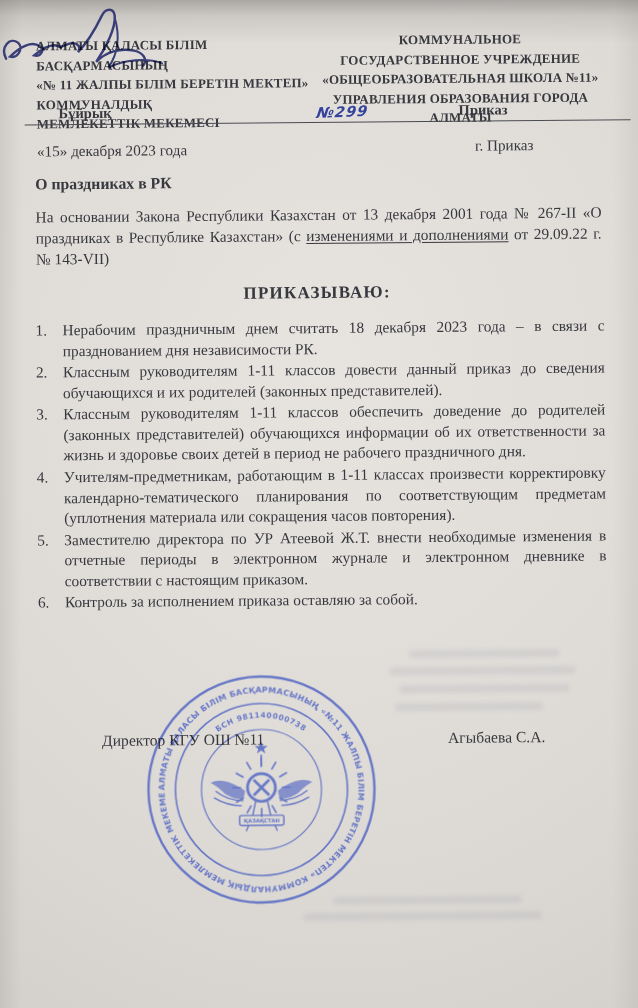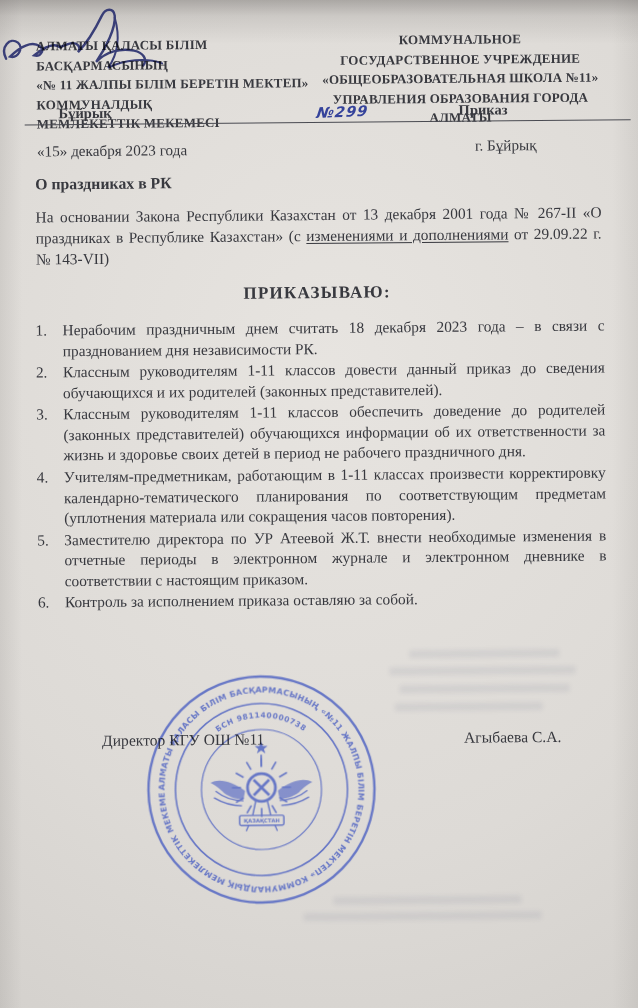--- a/index.html
+++ b/index.html
@@ -46,21 +46,21 @@
   .resolution{left:0;right:0;top:283px;text-align:center;font-weight:bold;
               font-size:17px;letter-spacing:1.2px;}
   
   .order-list{left:64px;top:318px;width:542px;}
   .order-list ol{list-style:none;margin:0;padding:0;}
   .order-list li{position:relative;font-size:15.4px;line-height:1.335;text-align:justify;margin:0 0 1px 0;}
   .order-list .num{position:absolute;left:-27px;top:0;}
   
   .sig-row{left:38px;top:730px;width:570px;font-size:15.6px;}
   .sig-pos{position:absolute;left:62px;top:0;}
-  .sig-name{position:absolute;left:424px;top:0;}
+  .sig-name{position:absolute;left:408px;top:0;}
   
   .stamp{left:138px;top:668px;width:242px;height:242px;mix-blend-mode:multiply;
          opacity:.9;filter:blur(.4px);}
   .stamp-line{stroke:var(--stamp-ink,#5a6cc4);fill:none;}
   .stamp-fill{fill:var(--stamp-ink,#5a6cc4);stroke:none;}
   .stamp-text{fill:var(--stamp-ink,#5a6cc4);font-family:"DejaVu Sans",sans-serif;font-weight:bold;}
   .autograph{left:270px;top:686px;width:175px;height:90px;mix-blend-mode:multiply;opacity:.92;}
   .autograph path{stroke:var(--pen-ink,#2c3270);fill:none;stroke-linecap:round;}
   
   .ghost{position:absolute;background:#7d8197;opacity:.13;filter:blur(2px);border-radius:2px;}
@@ -84,21 +84,21 @@
     
     <div class="blk order-row">
       <span class="w w-kk">Бұйрық</span>
       <span class="w w-num">№299</span>
       <span class="w w-ru">Приказ</span>
     </div>
 
     
     <div class="blk date-row">
       <span class="d">«15» декабря 2023 года</span>
-      <span class="c">г. Бұйрық</span>
+      <span class="c">г. Приказ</span>
     </div>
 
     
     <div class="blk subject">О праздниках в РК</div>
 
     
     <div class="blk basis"><span>На основании Закона Республики Казахстан от 13 декабря 2001 года № 267-II «О праздниках в Республике Казахстан» (с </span><span class="u">изменениями и дополнениями</span><span> от 29.09.22 г. № 143-VII)</span></div>
 
     
     <div class="blk resolution">ПРИКАЗЫВАЮ:</div>

